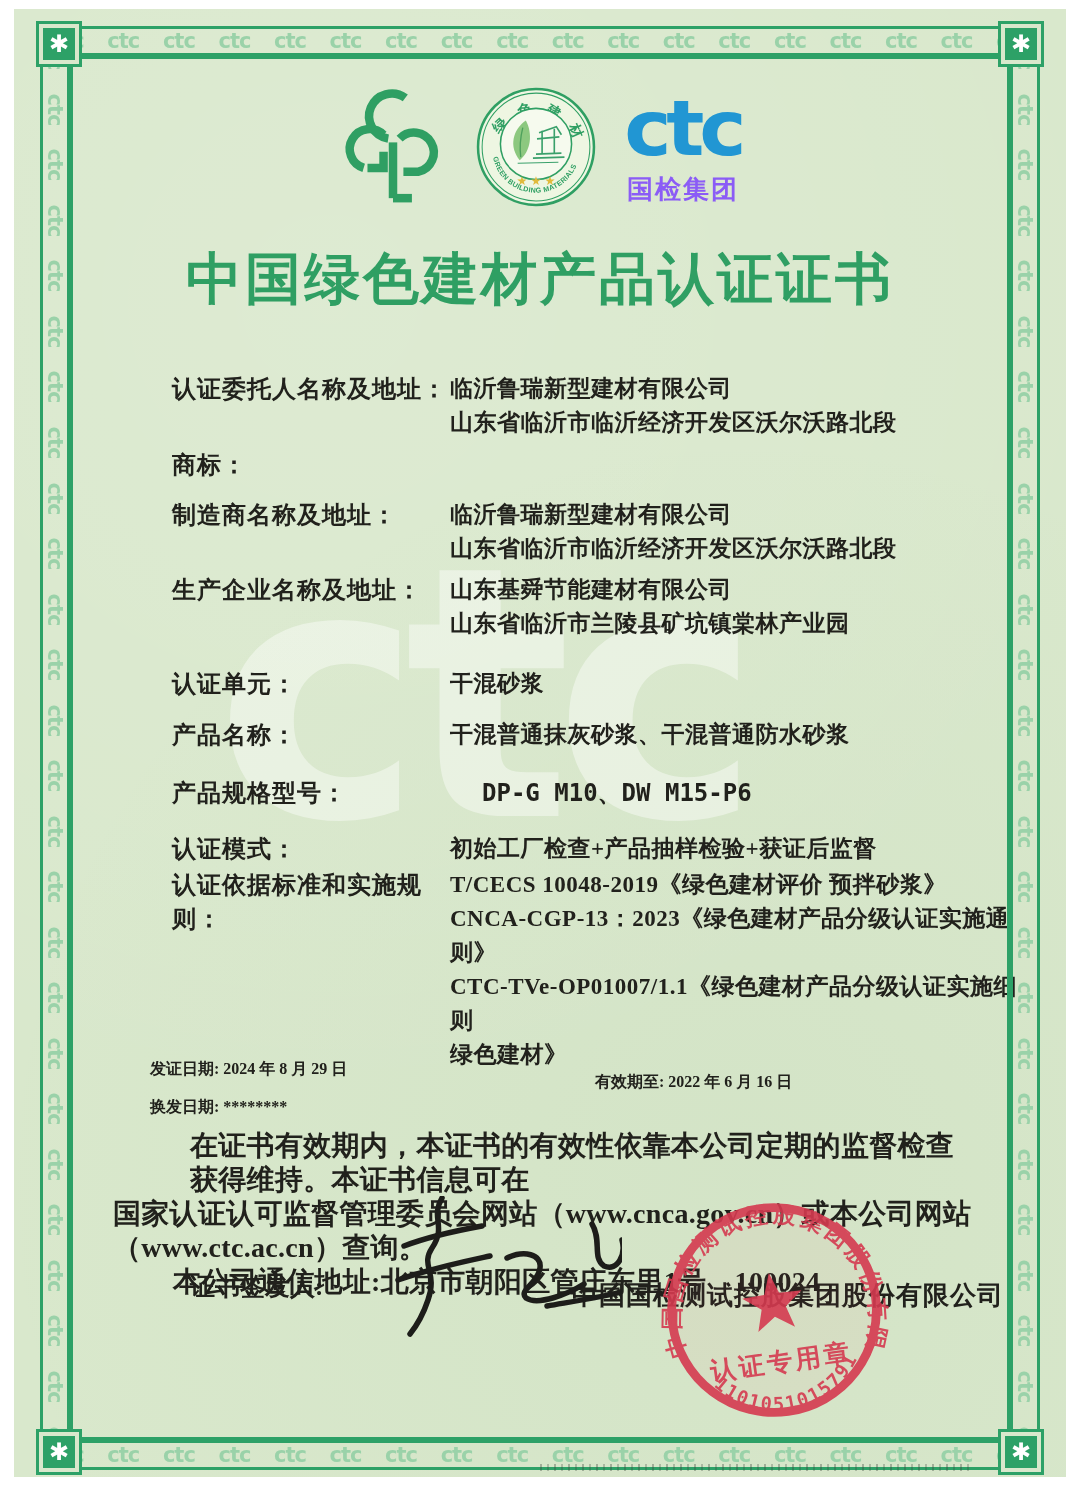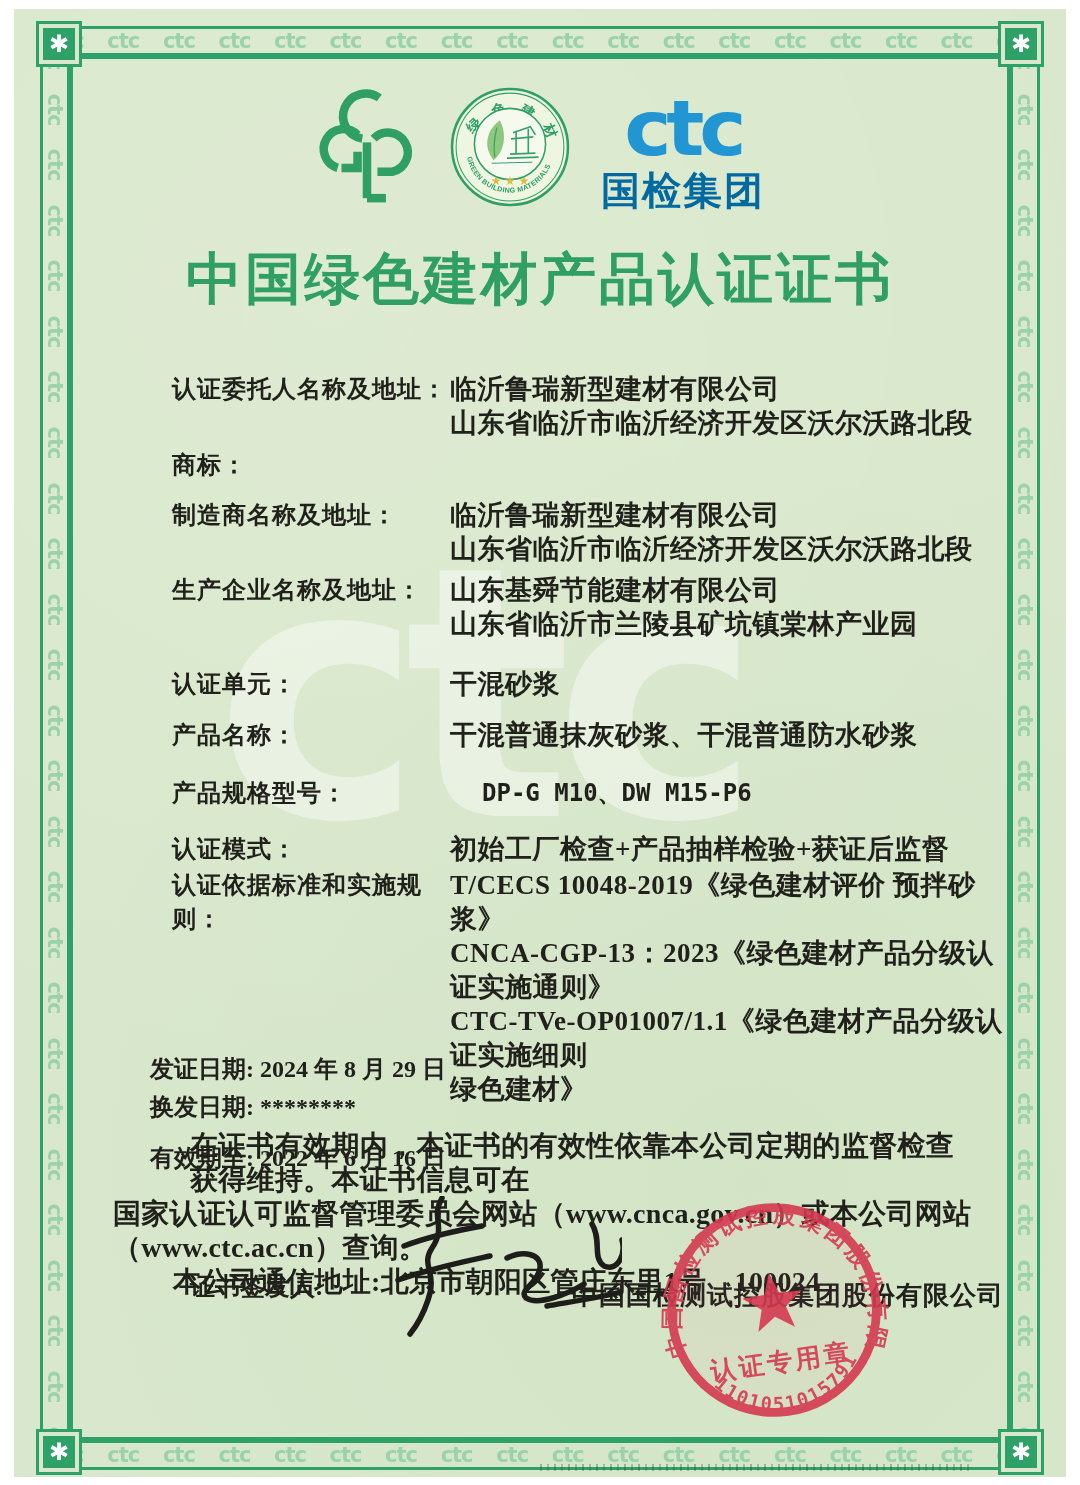--- a/index.html
+++ b/index.html
@@ -33,37 +33,37 @@
   
   .watermark{position:absolute;left:215px;top:520px;z-index:1;
      font-family:"DejaVu Sans",sans-serif;font-weight:900;font-size:350px;line-height:1;
      letter-spacing:-18px;color:rgba(255,255,255,0.42);user-select:none;}
   
   .logos{position:absolute;left:0;right:0;top:86px;display:flex;justify-content:center;
      align-items:flex-start;gap:30px;z-index:2;}
   .ctc-logo{display:flex;flex-direction:column;align-items:center;margin-top:8px;}
   .ctc-word{font-family:"DejaVu Sans",sans-serif;font-weight:900;font-size:76px;line-height:.92;
      color:#2196d3;letter-spacing:-5px;transform:scaleX(1.05);}
-  .ctc-sub{font-family:"DejaVu Sans",sans-serif;font-weight:900;font-size:39px;
-     color:#0369a1;letter-spacing:2px;}
+  .ctc-sub{margin-top:8px;font-family:"DejaVu Sans",sans-serif;font-weight:900;font-size:26px;
+     color:#8b5cf6;letter-spacing:2px;}
   .title{position:absolute;left:0;right:0;top:242px;text-align:center;z-index:2;
      font-size:56px;font-weight:700;color:#2f9f63;letter-spacing:3px;margin:0;}
   .certno{position:absolute;left:0;right:0;top:330px;text-align:center;z-index:2;
      font-size:25px;font-weight:700;letter-spacing:1px;}
   
   #fields{position:absolute;left:172px;right:60px;top:372px;z-index:2;}
   .frow{display:flex;align-items:flex-start;}
   .flabel{width:278px;flex:none;font-size:24px;font-weight:700;line-height:34px;letter-spacing:1px;}
-  .fvalue{flex:1;font-size:27px;font-weight:600;line-height:34px;letter-spacing:.5px;}
+  .fvalue{flex:1;font-size:23px;font-weight:600;line-height:34px;letter-spacing:.5px;}
   .fvalue.mono{font-family:"DejaVu Sans Mono",monospace;font-weight:700;font-size:24px;letter-spacing:0;}
   
   #statement{position:absolute;left:138px;width:840px;top:958px;z-index:2;
      font-size:25px;font-weight:700;line-height:32px;letter-spacing:.5px;}
   .dates{position:absolute;left:150px;width:800px;top:1050px;display:flex;z-index:2;
-     font-size:24px;font-weight:700;flex-direction:column;}
+     font-size:16px;font-weight:700;}
   .dates .dcol-left{width:445px;line-height:38px;}
   .dates .dcol-right{padding-top:13px;line-height:38px;}
   #notice{position:absolute;left:113px;width:862px;top:1129px;z-index:2;
      font-size:28px;font-weight:700;line-height:34px;letter-spacing:.3px;}
   .signer{position:absolute;left:190px;top:1270px;z-index:2;font-size:25px;font-weight:700;}
   .company{position:absolute;left:572px;top:1278px;z-index:2;font-size:26px;font-weight:700;letter-spacing:1px;}
   .signature-svg{position:absolute;left:292px;top:1196px;z-index:3;}
   .seal-svg{position:absolute;left:646px;top:1182px;z-index:5;opacity:.9;}
   .fineprint{position:absolute;left:540px;top:1464px;width:430px;height:7px;z-index:4;
      background:repeating-linear-gradient(90deg, rgba(60,70,60,.35) 0 2px, transparent 2px 7px,

